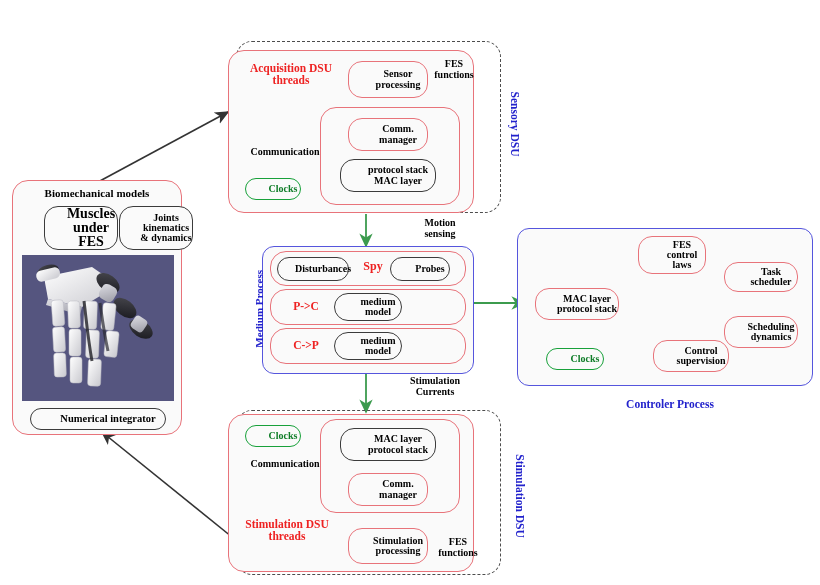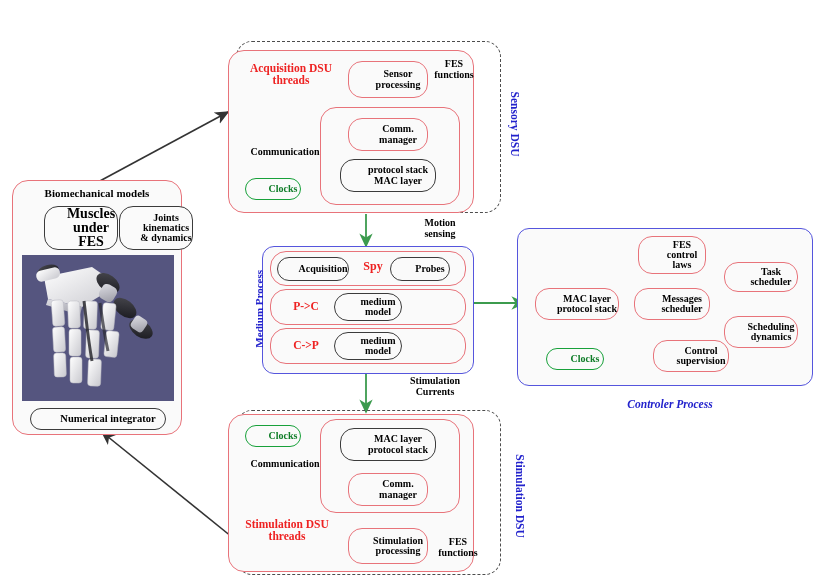--- a/index.html
+++ b/index.html
@@ -204,21 +204,21 @@
   </div>
 
   <div class="lbl t-black" style="left:400px;top:218px;width:80px;text-align:center;font-size:10px;">Motion
 sensing</div>
 
   <div class="frame f-blue" style="left:262px;top:246px;width:212px;height:128px;"></div>
   <div class="lbl t-blue vert rot-ccw" style="left:200px;top:303px;width:120px;text-align:center;font-size:11px;">Medium Process</div>
 
   <div class="frame f-red" style="left:270px;top:251px;width:196px;height:35px;"></div>
   <div class="node n-black" style="left:277px;top:257px;width:72px;height:24px;font-size:10px;">
-    <span>Acquisition</span>
+    <span>Disturbances</span>
   </div>
   <div class="lbl t-red" style="left:352px;top:260px;width:42px;text-align:center;font-size:12px;">Spy</div>
   <div class="node n-black" style="left:390px;top:257px;width:60px;height:24px;font-size:10px;">
     <span>Probes</span>
   </div>
 
   <div class="frame f-red" style="left:270px;top:289px;width:196px;height:36px;"></div>
   <div class="lbl t-red" style="left:280px;top:300px;width:52px;text-align:center;font-size:11.5px;">P-&gt;C</div>
   <div class="node n-black" style="left:334px;top:293px;width:68px;height:28px;font-size:10px;">
     <span>medium
@@ -229,35 +229,31 @@
   <div class="lbl t-red" style="left:280px;top:339px;width:52px;text-align:center;font-size:11.5px;">C-&gt;P</div>
   <div class="node n-black" style="left:334px;top:332px;width:68px;height:28px;font-size:10px;">
     <span>medium
 model</span>
   </div>
 
   <div class="lbl t-black" style="left:392px;top:376px;width:86px;text-align:center;font-size:10px;">Stimulation
 Currents</div>
 
   <div class="frame f-blue" style="left:517px;top:228px;width:296px;height:158px;"></div>
-  <div class="lbl t-blue" style="left:560px;top:398px;width:220px;text-align:center;font-size:11.5px;font-style:italic;">Controler Process</div>
+  <div class="lbl t-blue" style="left:560px;top:398px;width:220px;text-align:center;font-size:11.5px;">Controler Process</div>
 
   <div class="node n-red" style="left:535px;top:288px;width:84px;height:32px;font-size:10px;">
     <span>MAC layer
 protocol stack</span>
   </div>
   <div class="node n-red" style="left:638px;top:236px;width:68px;height:38px;font-size:10px;">
     <span>FES
 control
 laws</span>
   </div>
-  <div class="node n-red" style="left:634px;top:288px;width:76px;height:32px;font-size:10px;">
-    <span>Messages
-scheduler</span>
-  </div>
   <div class="node n-red" style="left:634px;top:340px;width:76px;height:32px;font-size:10px;margin-left:19px;">
     <span>Control
 supervision</span>
   </div>
   <div class="node n-red" style="left:724px;top:262px;width:74px;height:30px;font-size:10px;">
     <span>Task
 scheduler</span>
   </div>
   <div class="node n-red" style="left:724px;top:316px;width:74px;height:32px;font-size:10px;">
     <span>Scheduling

